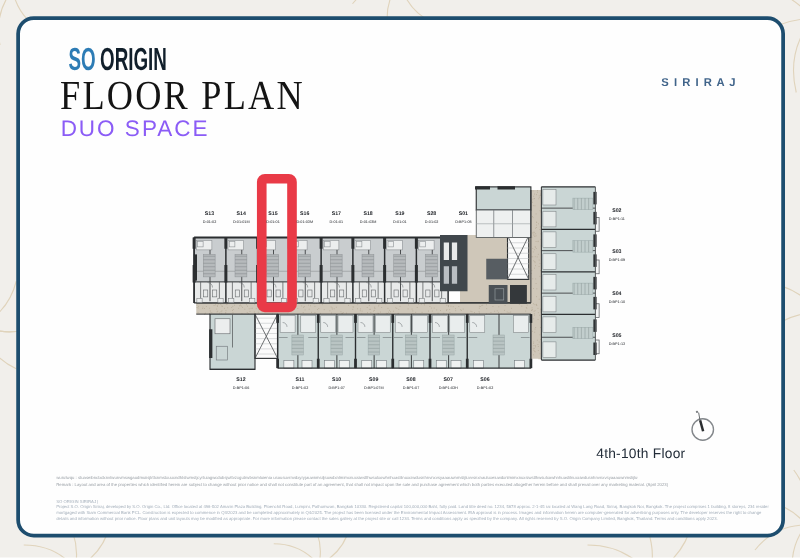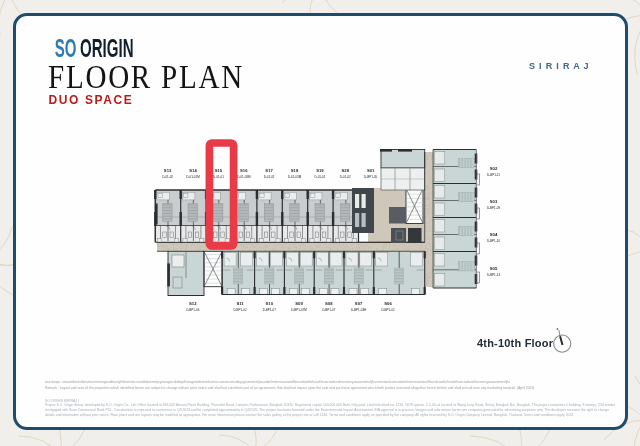--- a/index.html
+++ b/index.html
@@ -3,30 +3,30 @@
 <meta charset="utf-8">
 <style>
   html,body{margin:0;padding:0;}
   body{width:640px;height:446px;position:relative;background:#f1efeb;overflow:hidden;
        font-family:"Liberation Sans",sans-serif;}
   #panel{position:absolute;left:13px;top:12.5px;width:614.5px;height:417px;
          background:#fefefe;border:3px solid #1d4d6e;border-radius:14px;box-sizing:border-box;}
   #title{position:absolute;left:48px;top:58.5px;color:#141414;
          font-family:"Liberation Serif",serif;font-size:33px;letter-spacing:2px;
          transform:scaleX(0.88);transform-origin:0 50%;white-space:nowrap;}
-  #subtitle{position:absolute;left:48.5px;top:93px;color:#b91c1c;font-weight:bold;
-         font-size:12px;letter-spacing:1.6px;}
+  #subtitle{position:absolute;left:48.5px;top:93px;color:#8b5cf6;font-weight:normal;
+         font-size:18px;letter-spacing:1.6px;}
   #logo{position:absolute;left:0;top:33.5px;width:606px;text-align:left;
         font-weight:bold;font-size:25.5px;letter-spacing:0;white-space:nowrap;}
   #logo .in{display:inline-block;transform:scaleX(0.59);transform-origin:100% 50%;}
   #logo .so{color:#2d7cb5;}
   #logo .or{color:#111f2b;margin-left:6px;}
   #siriraj{position:absolute;left:529px;top:60.5px;width:80px;white-space:nowrap;
         color:#40648a;font-size:9px;font-weight:bold;letter-spacing:0.8px;}
-  #floorlabel{position:absolute;left:477px;top:337px;color:#222c38;font-weight:bold;
+  #floorlabel{position:absolute;left:477px;top:357px;color:#222c38;font-weight:normal;
         font-size:11px;letter-spacing:0.2px;}
   .ft{position:absolute;color:#9aa0a6;font-size:3.4px;white-space:nowrap;overflow:hidden;}
   .fb{position:absolute;color:#a3aeba;font-size:3.4px;white-space:nowrap;overflow:hidden;}
   svg{position:absolute;left:0;top:0;}
 </style>
 </head>
 <body>
 <svg id="orn" width="640" height="446" viewBox="0 0 640 446" style="z-index:0">
     <g stroke="#dccdb0" fill="none" stroke-width="0.9" opacity="0.8">
       <path d="M10 -8 Q 32 3 55 -8"></path>

